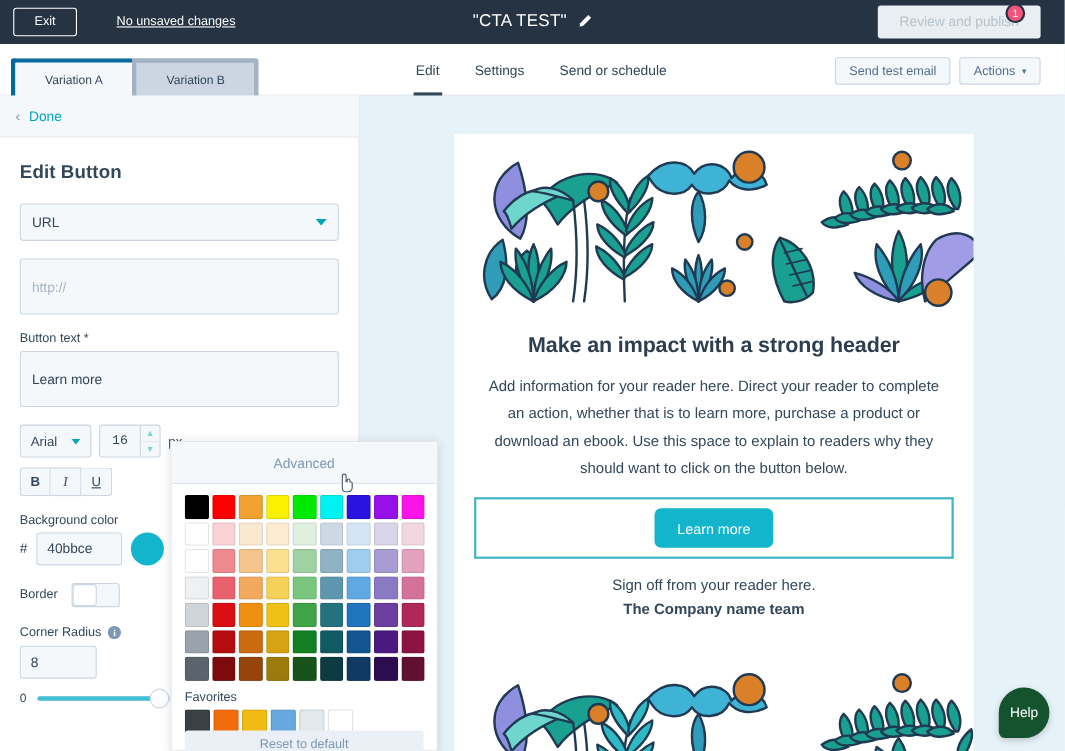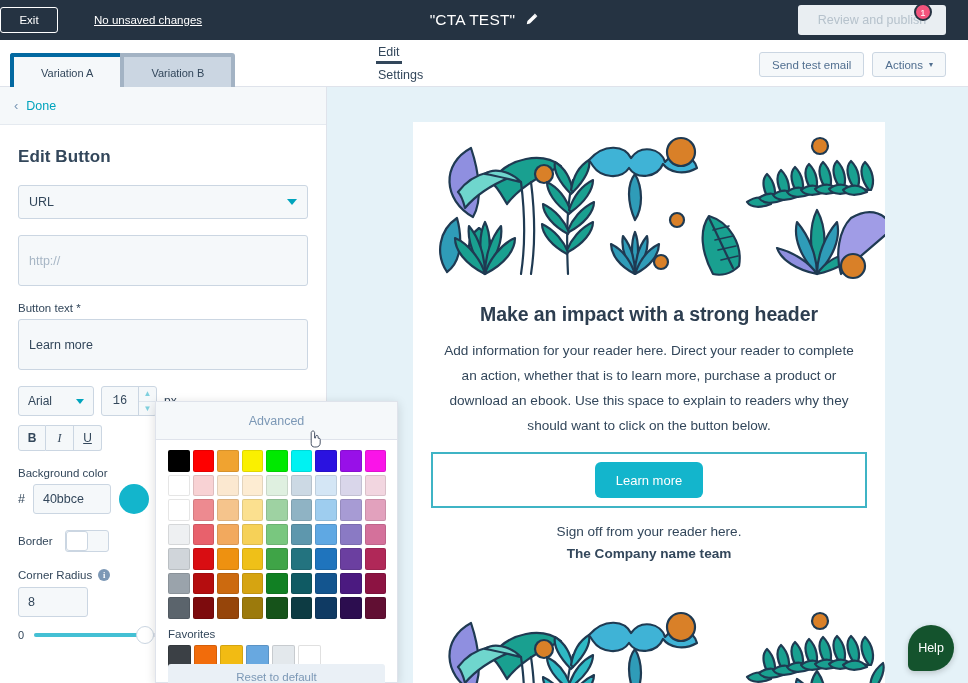--- a/index.html
+++ b/index.html
@@ -10,21 +10,21 @@
     background: #eaf5fa;
   }
   .app { position: relative; width: 968px; height: 683px; }
 
   
   .topbar {
     position: absolute; left: 0; top: 0; width: 968px; height: 40px;
     background: #253342; display: flex; align-items: center;
   }
   .exit-btn {
-    margin-left: 0; width: 58px; height: 26px;
+    margin-left: 12px; width: 58px; height: 26px;
     border: 1px solid #ffffff; border-radius: 3px;
     color: #ffffff; font-size: 11.5px;
     display: flex; align-items: center; justify-content: center;
     cursor: pointer; background: transparent;
   }
   .unsaved {
     margin-left: 36px; color: #ffffff; font-size: 11.5px;
     text-decoration: underline; cursor: pointer;
   }
   .doc-title-wrap {
@@ -66,21 +66,21 @@
     height: 40px; padding: 0 27px; font-size: 11px; color: #33475b;
     display: flex; align-items: center; justify-content: center;
     border: 4px solid #0369a1; background: #f5f8fa; cursor: pointer;
   }
   .var-tab:first-child { border-radius: 3px 0 0 3px; border-right: none; }
   .var-tab:last-child { border-radius: 0 3px 3px 0; }
   .var-tab.active { background: #cbd6e2; border-color: #a3b3c4; color: #33475b; }
 
   .nav-tabs {
     position: absolute; left: 362px; top: 40px; height: 47px;
-    display: flex; align-items: flex-start; gap: 0; flex-direction: column;
+    display: flex; align-items: flex-start; gap: 0;
   }
   .nav-tab {
     height: 47px; padding: 0 16px; font-size: 12.5px; color: #33475b;
     display: flex; align-items: center; cursor: pointer; position: relative;
   }
   .nav-tab.active { font-weight: normal; }
   .nav-tab.active::after {
     content: ""; position: absolute; left: 14px; right: 14px; bottom: 0;
     height: 3px; background: #33475b;
   }
@@ -124,21 +124,21 @@
     background: #f5f8fa; display: flex; align-items: center;
     padding: 0 10px; font-size: 12.5px; color: #33475b;
     margin-bottom: 16px; cursor: text;
   }
   .text-input.placeholder { color: #a7b6c5; }
 
   .font-row { display: flex; align-items: center; gap: 7px; margin-bottom: 9px; }
   .font-select {
     height: 30px; padding: 0 9px; border: 1px solid #cbd6e2; border-radius: 3px;
     background: #f5f8fa; font-size: 12px; color: #33475b;
-    display: flex; align-items: center; gap: 24px; cursor: pointer;
+    display: flex; align-items: center; gap: 13px; cursor: pointer;
   }
   .mini-caret {
     width: 0; height: 0;
     border-left: 4px solid transparent; border-right: 4px solid transparent;
     border-top: 5px solid #00a4bd;
   }
   .size-stepper {
     height: 30px; width: 56px; border: 1px solid #cbd6e2; border-radius: 3px;
     background: #f5f8fa; display: flex; align-items: stretch; position: relative;
   }
@@ -337,20 +337,21 @@
   </div>
 
   <div class="subbar"></div>
   <div class="variation-group">
     <div class="var-tab">Variation A</div>
     <div class="var-tab active">Variation B</div>
   </div>
   <div class="nav-tabs">
     <div class="nav-tab active">Edit</div>
     <div class="nav-tab">Settings</div>
+    <div class="nav-tab">Send or schedule</div>
   </div>
   <div class="sub-right">
     <div class="ghost-btn">Send test email</div>
     <div class="ghost-btn">
       <span>Actions</span>
       <span style="margin-left:6px;font-size:8px;color:#516f90;">▾</span>
     </div>
   </div>
 
   <div class="sidebar">

